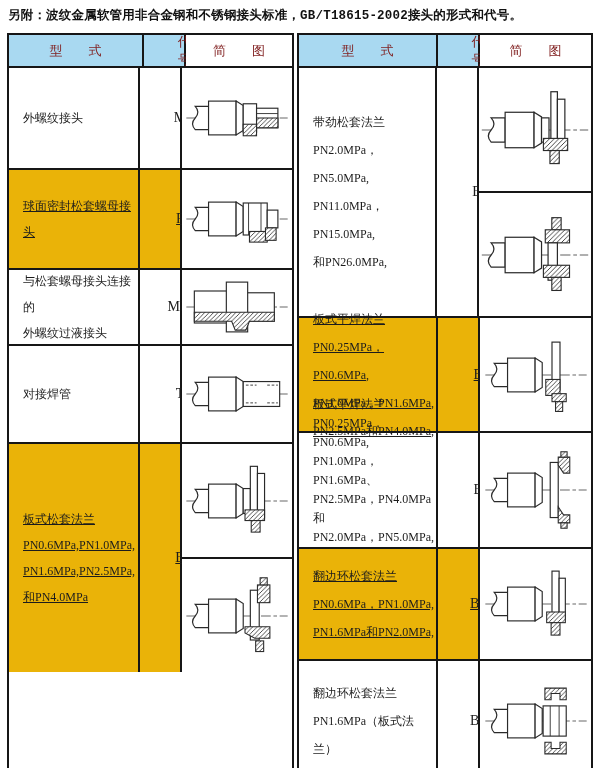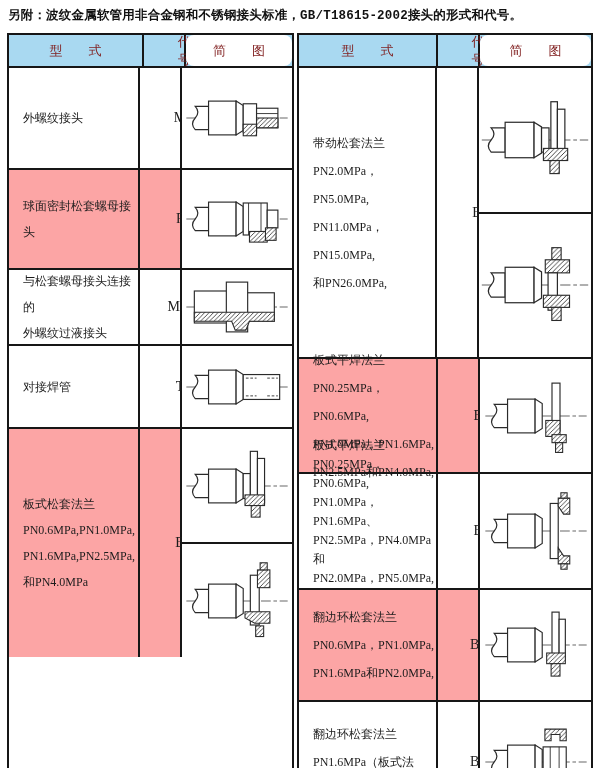--- a/index.html
+++ b/index.html
@@ -14,57 +14,57 @@
 
   .tables { position:absolute; left:7px; top:33px; display:flex; gap:3px; }
   .tbl { border:2px solid #161616; background:#fff; }
   .tbl.left  { width:287px; }
   .tbl.right { width:296px; }
 
   .trow { display:flex; border-bottom:2px solid #161616; background:#fff; }
   .trow:last-child { border-bottom:none; }
 
   .c { border-right:2px solid #161616; height:100%; }
-  .c:last-child { border-right:none;border-radius:8px; }
+  .c:last-child { border-right:none; }
 
   .tbl.left  .c-type { width:143px; }
   .tbl.left  .c-code { width:28px;  }
   .tbl.left  .c-diag { width:112px; }
   .tbl.right .c-type { width:145px; }
   .tbl.right .c-code { width:31px;  }
   .tbl.right .c-diag { width:116px; }
 
   .hdr { height:33px; background:#a9d9f1; }
   .hdr .c { display:flex; align-items:center; justify-content:center;
             font-size:13px; color:#7f1d1d; }
 
-  .hl { background:#fca5a5; }
+  .hl { background:#eab308;text-decoration:underline; }
   .trow .c-diag { background:#fff; }
 
   .c-type { display:flex; align-items:center; padding:4px 2px 4px 14px;
             font-size:12px; line-height:26px; white-space:pre-line; color:#1c1c1c; }
   .tbl.right .c-type { line-height:28px; }
   .tbl.right .c-type.tight { line-height:19px; }
 
   .c-code { display:flex; align-items:center; justify-content:center;
             font-size:14px; color:#1c1c1c;padding-left:40px; }
 
   .c-diag { display:flex; align-items:center; justify-content:center; }
   .c-diag.split { flex-direction:column; align-items:stretch; padding:0; }
   .half { flex:1; display:flex; align-items:center; justify-content:center; }
   .half + .half { border-top:2px solid #161616; }
 
   svg.dg { width:110px; height:80px; display:block; }
   .h96 svg.dg { height:88px; width:112px; }
 
   
   .lr1{height:102px}.lr2{height:100px}.lr3{height:76px}
-  .lr4{height:99px}.lr5{height:83px}.lr6{height:228px}
+  .lr4{height:99px}.lr5{height:98px}.lr6{height:228px}
   
-  .rr1{height:291px}.rr2{height:115px}.rr3{height:116px}
+  .rr1{height:250px}.rr2{height:115px}.rr3{height:116px}
   .rr4{height:112px}.rr5{height:119px}
 </style>
 </head>
 <body>
 
 <svg width="0" height="0" style="position:absolute" aria-hidden="true">
   <defs>
     <pattern id="hatch" width="5" height="5" patternUnits="userSpaceOnUse">
       <rect width="5" height="5" fill="#ffffff"></rect>
       <path d="M0,5 L5,0" stroke="#3a3a3a" stroke-width="1"></path>

